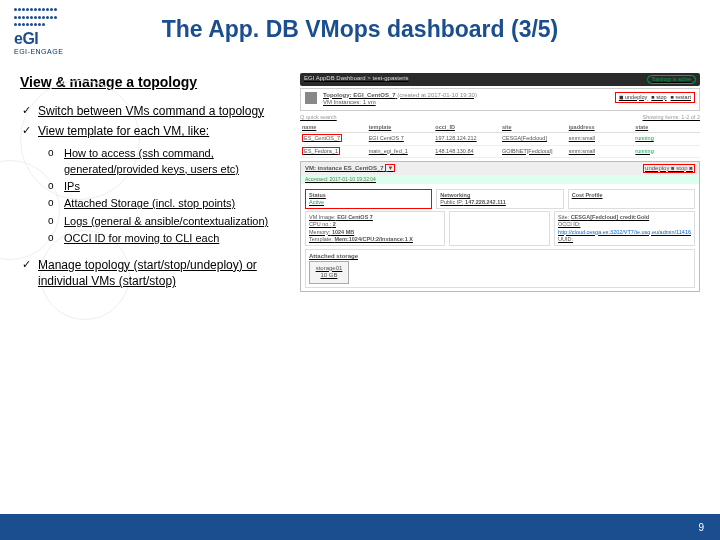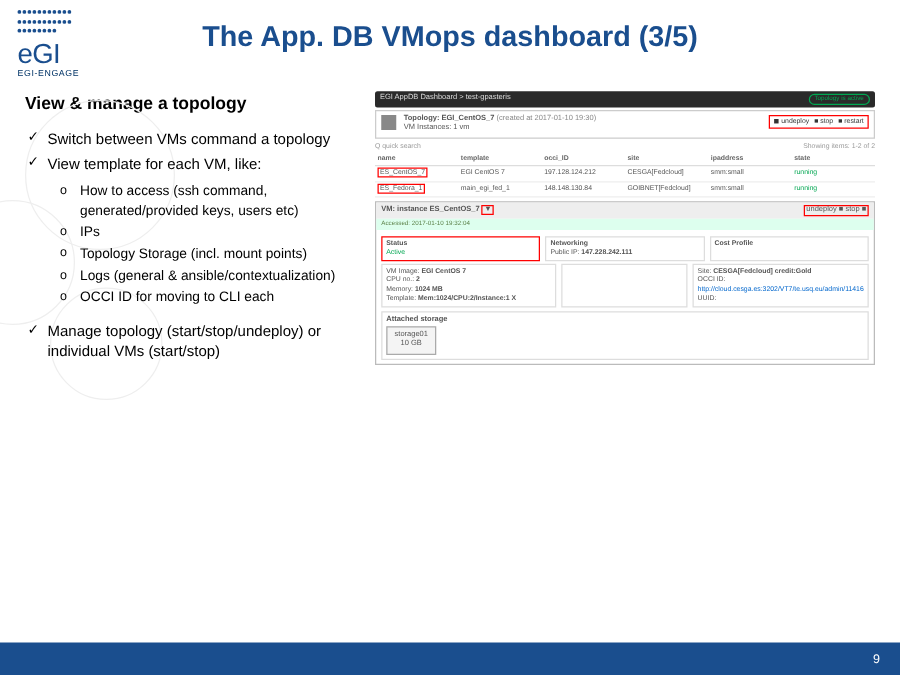--- a/index.html
+++ b/index.html
@@ -6,24 +6,24 @@
   body { width: 720px; height: 540px; font-family: Arial, sans-serif; background: #fff; position: relative; overflow: hidden; }
   .bg-circles { position: absolute; top: 80px; left: -40px; }
   .bg-circles .c { border: 1px solid #eee; border-radius: 50%; position: absolute; }
   .c1 { width: 120px; height: 120px; top: 0; left: 60px; }
   .c2 { width: 100px; height: 100px; top: 80px; left: 0; }
   .c3 { width: 90px; height: 90px; top: 150px; left: 80px; }
   .header { position: relative; padding: 10px 20px 30px 20px; }
   .logo { position: absolute; top: 8px; left: 14px; }
   .logo-dots { width: 46px; height: 22px; display: flex; flex-wrap: wrap; gap: 1px; }
   .logo-dots span { width: 3px; height: 3px; border-radius: 50%; background: #1a4e8e; }
-  .logo-text { font-weight: normal; font-size: 22px; color: #1a4e8e; letter-spacing: -0.5px; }
+  .logo-text { font-weight: bold; font-size: 16px; color: #1a4e8e; letter-spacing: -0.5px; }
   .logo-sub { font-size: 7px; color: #003366; letter-spacing: 0.5px; }
   .title { text-align: center; font-size: 23px; font-weight: bold; color: #1a4e8e; padding-top: 6px; }
-  .content { display: flex; padding: 0 20px; gap: 10px; }
+  .content { display: flex; padding: 0 20px; gap: 10px; text-decoration: underline; }
   .left { width: 270px; font-size: 12px; line-height: 1.4; }
   .subtitle { font-size: 14px; font-weight: bold; margin-bottom: 10px; }
   .check-list { list-style: none; margin-left: 2px; }
   .check-list > li { position: relative; padding-left: 16px; margin-bottom: 4px; }
   .check-list > li::before { content: "✓"; position: absolute; left: 0; top: 0; color: #000; font-size: 11px; }
   .o-list { list-style: none; margin: 6px 0 10px 28px; }
   .o-list li { position: relative; padding-left: 16px; margin-bottom: 2px; font-size: 11px; }
   .o-list li::before { content: "o"; position: absolute; left: 0; top: 0; font-size: 10px; }
   .right { flex: 1; font-size: 6px; line-height: 1.3; color: #555; }
   .dark { background: #2a2a2a; color: #ddd; display: flex; justify-content: space-between; align-items: center; padding: 2px 4px; border-radius: 2px; margin-bottom: 2px; }
@@ -99,21 +99,21 @@
 <div class="content">
   <div class="left">
     <div class="subtitle">View &amp; manage a topology</div>
     <ul class="check-list">
       <li>Switch between VMs command a topology</li>
       <li>View template for each VM, like:</li>
     </ul>
     <ul class="o-list">
       <li>How to access (ssh command, generated/provided keys, users etc)</li>
       <li>IPs</li>
-      <li>Topology Storage (incl. mount points)</li>
+      <li>Attached Storage (incl. stop points)</li>
       <li>Logs (general &amp; ansible/contextualization)</li>
       <li>OCCI ID for moving to CLI each</li>
     </ul>
     <ul class="check-list">
       <li>Manage topology (start/stop/undeploy) or individual VMs (start/stop)</li>
     </ul>
   </div>
 
   <div class="right">
     <div class="dark">

